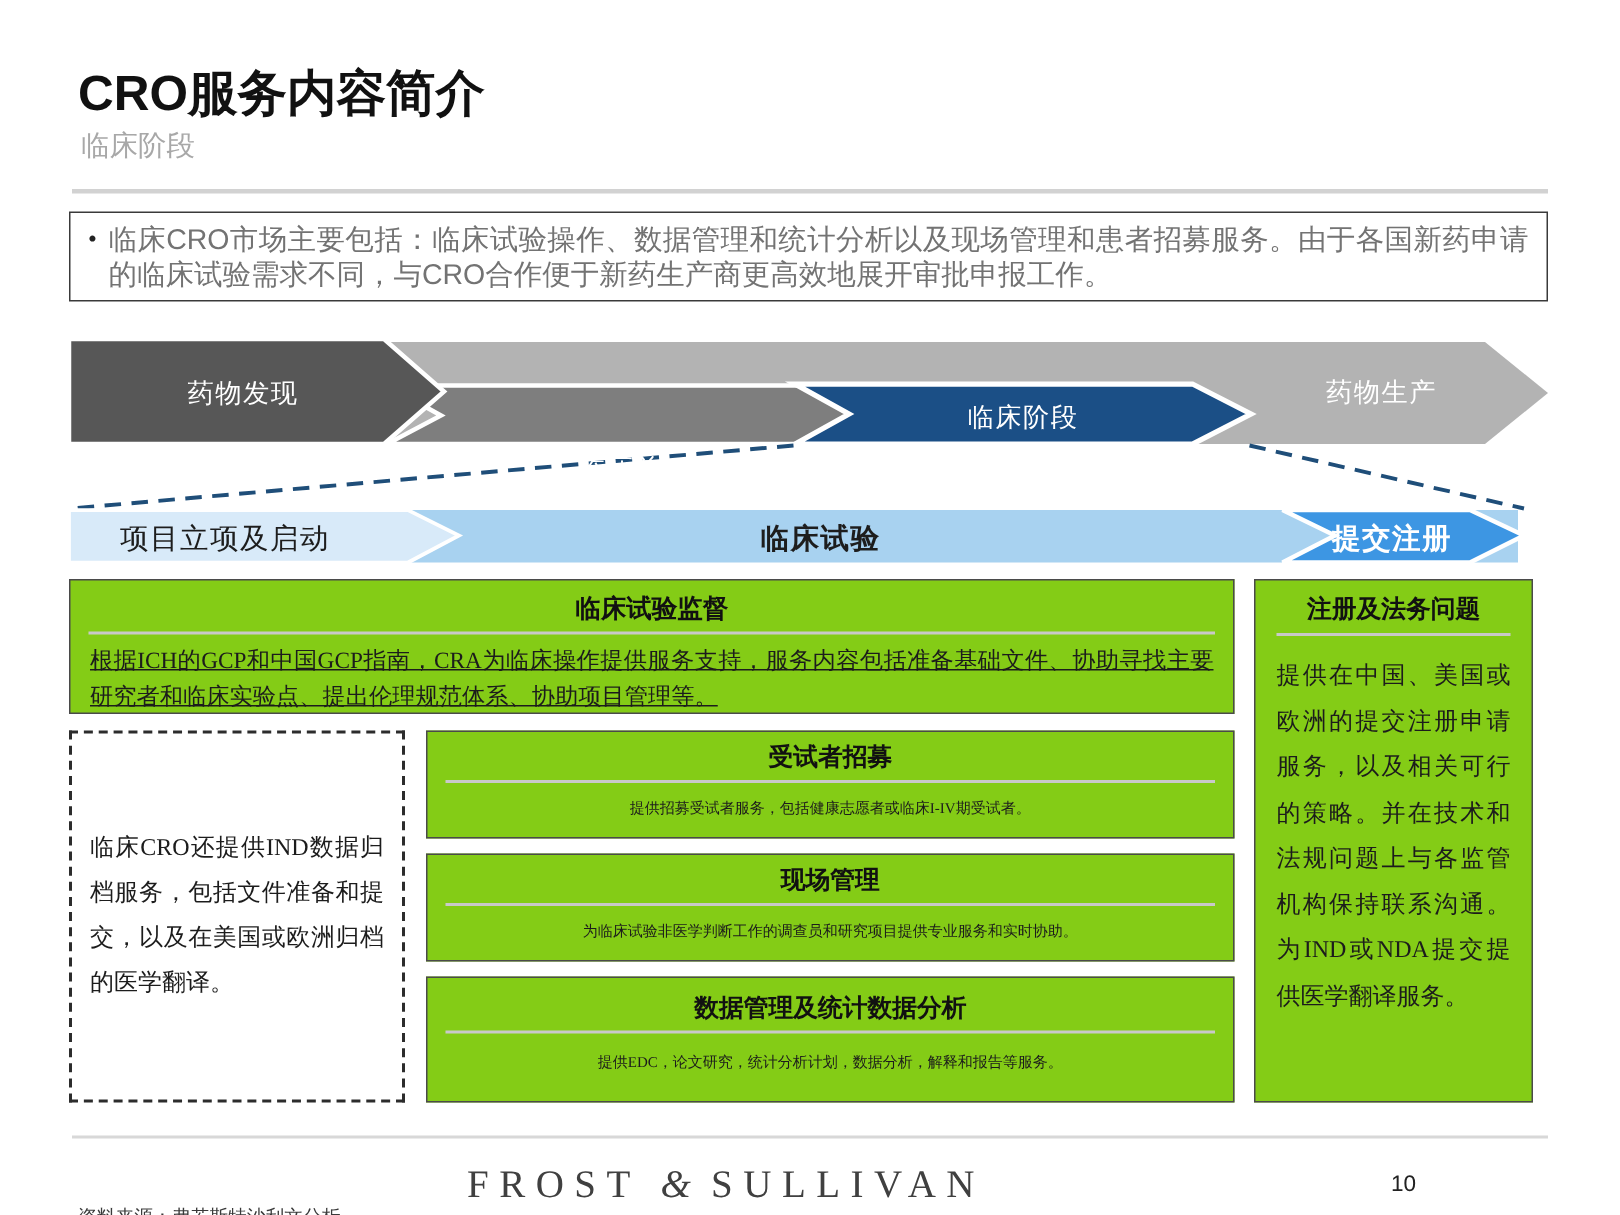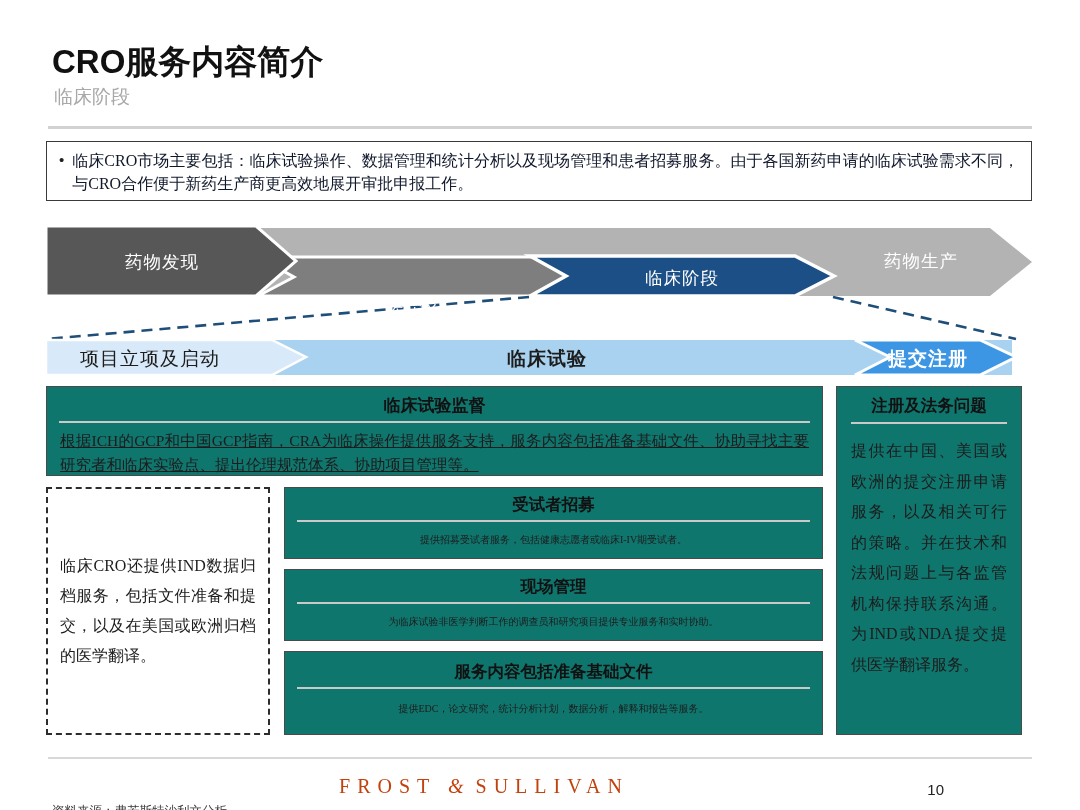--- a/index.html
+++ b/index.html
@@ -34,38 +34,38 @@
   }
   .bulletrow{
     position:absolute;left:12px;top:7px;width:960px;
     display:flex;align-items:flex-start;
   }
   .bulletdot{
     font-size:15px;line-height:22px;margin-right:8px;color:#222;
     font-family:"Liberation Sans","DejaVu Sans",sans-serif;
   }
   .bullettext{
-    font-size:16px;line-height:23px;color:#0f172a;text-align:justify;
-    font-family:Liberation Serif, serif;
+    font-size:19px;line-height:23px;color:#737373;text-align:justify;
+    font-family:Liberation Sans, sans-serif;
   }
 
   
   .proc{position:absolute;left:0;top:0;width:1080px;height:810px;pointer-events:none;}
   .proc svg{display:block;}
   .chevlabel{
     position:absolute;color:#ffffff;
     font-family:"Liberation Serif","DejaVu Serif",serif;
     font-size:17.5px;white-space:nowrap;letter-spacing:1px;
   }
   .chevlabel.dark{color:#1d1d1d;}
   .chevlabel.b{font-weight:bold;}
 
   
   .box{
-    position:absolute;border:1.6px solid #4a4a4a;background:#0f766e;
+    position:absolute;border:1.6px solid #4a4a4a;background:#84cc16;
     box-sizing:border-box;
   }
   .box-title{
     text-align:center;font-weight:bold;color:#111;
     font-family:"Liberation Serif","DejaVu Serif",serif;
   }
   .box-sep{height:2px;background:#c9c9c9;margin:4px 12px 0 12px;}
   .box-body{
     color:#1c1c1c;font-family:"Liberation Serif","DejaVu Serif",serif;
     text-align:justify;
@@ -104,21 +104,21 @@
 
   
   .footrule{position:absolute;left:48px;top:757px;width:984px;height:2px;background:#d8d8d8;}
   .source{
     position:absolute;left:52px;top:803px;font-size:12.5px;color:#3a3a3a;
     font-family:"Liberation Serif","DejaVu Serif",serif;white-space:nowrap;
   }
   .brand{
     position:absolute;left:0;right:0;top:775px;text-align:center;
     font-family:"Liberation Serif","DejaVu Serif",serif;
-    font-size:20px;letter-spacing:7px;color:#c2410c;white-space:nowrap;
+    font-size:26px;letter-spacing:7px;color:#404040;white-space:nowrap;
   }
   .brand .amp{font-style:italic;letter-spacing:0;}
   .pageno{
     position:absolute;right:24px;top:781px;font-size:15px;color:#222;
     font-family:"Liberation Sans","DejaVu Sans",sans-serif;
   }
 </style>
 </head>
 <body>
 
@@ -182,21 +182,21 @@
     <div class="box-body">提供招募受试者服务，包括健康志愿者或临床I-IV期受试者。</div>
   </div>
 
   <div class="box subbox" id="box-site">
     <div class="box-title">现场管理</div>
     <div class="box-sep"></div>
     <div class="box-body">为临床试验非医学判断工作的调查员和研究项目提供专业服务和实时协助。</div>
   </div>
 
   <div class="box subbox" id="box-data">
-    <div class="box-title">服务内容包括准备基础文件</div>
+    <div class="box-title">数据管理及统计数据分析</div>
     <div class="box-sep"></div>
     <div class="box-body">提供EDC，论文研究，统计分析计划，数据分析，解释和报告等服务。</div>
   </div>
 
   <div class="box" id="box-regulatory">
     <div class="box-title">注册及法务问题</div>
     <div class="box-sep"></div>
     <div class="box-body">提供在中国、美国或欧洲的提交注册申请服务，以及相关可行的策略。并在技术和法规问题上与各监管机构保持联系沟通。为IND或NDA提交提供医学翻译服务。</div>
   </div>
 

